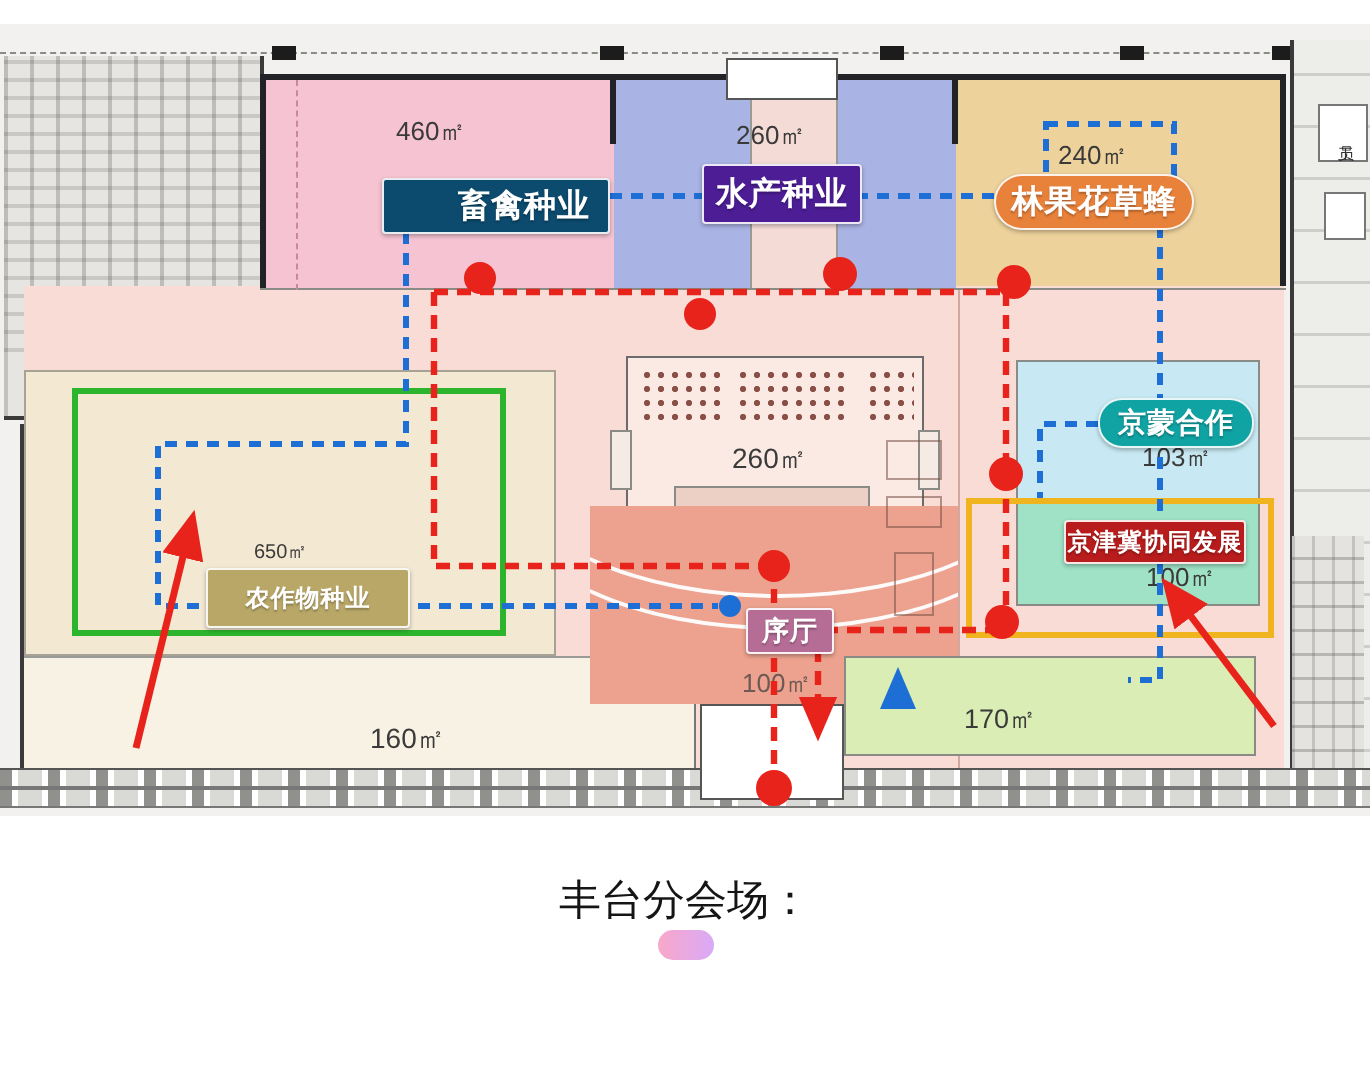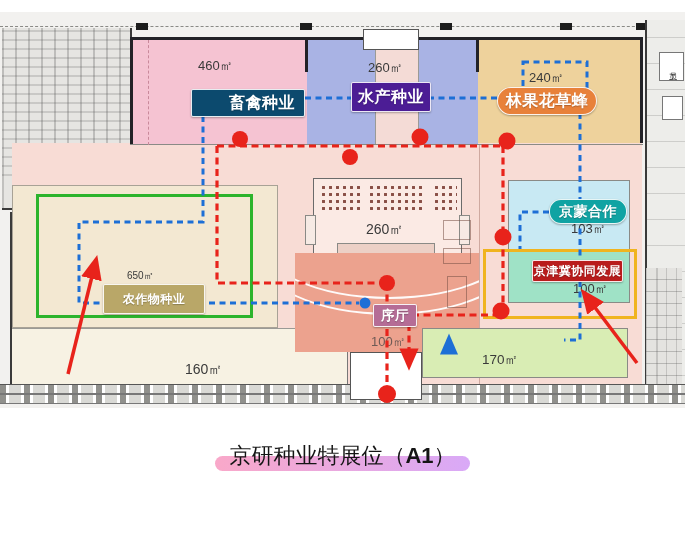--- a/index.html
+++ b/index.html
@@ -240,19 +240,19 @@
   <div class="area" id="a-crops">650㎡</div>
   <div class="area" id="a-negotiation">160㎡</div>
   <div class="area" id="a-hall">260㎡</div>
   <div class="area" id="a-preface">100㎡</div>
   <div class="area" id="a-jingmeng">103㎡</div>
   <div class="area" id="a-jjj">100㎡</div>
   <div class="area" id="a-subcenter">170㎡</div>
 </div>
 
 <div id="caption">
+  <div class="cap1">丰台分会场：</div>
   <div>
     <span class="cap2-wrap">
       <span class="hl-bar"></span>
-      <span class="cap2-text"><span>京研种业特展位（</span><b>A1</b><span>）</span></span>
     </span>
   </div>
 </div>
 
 </body></html>

